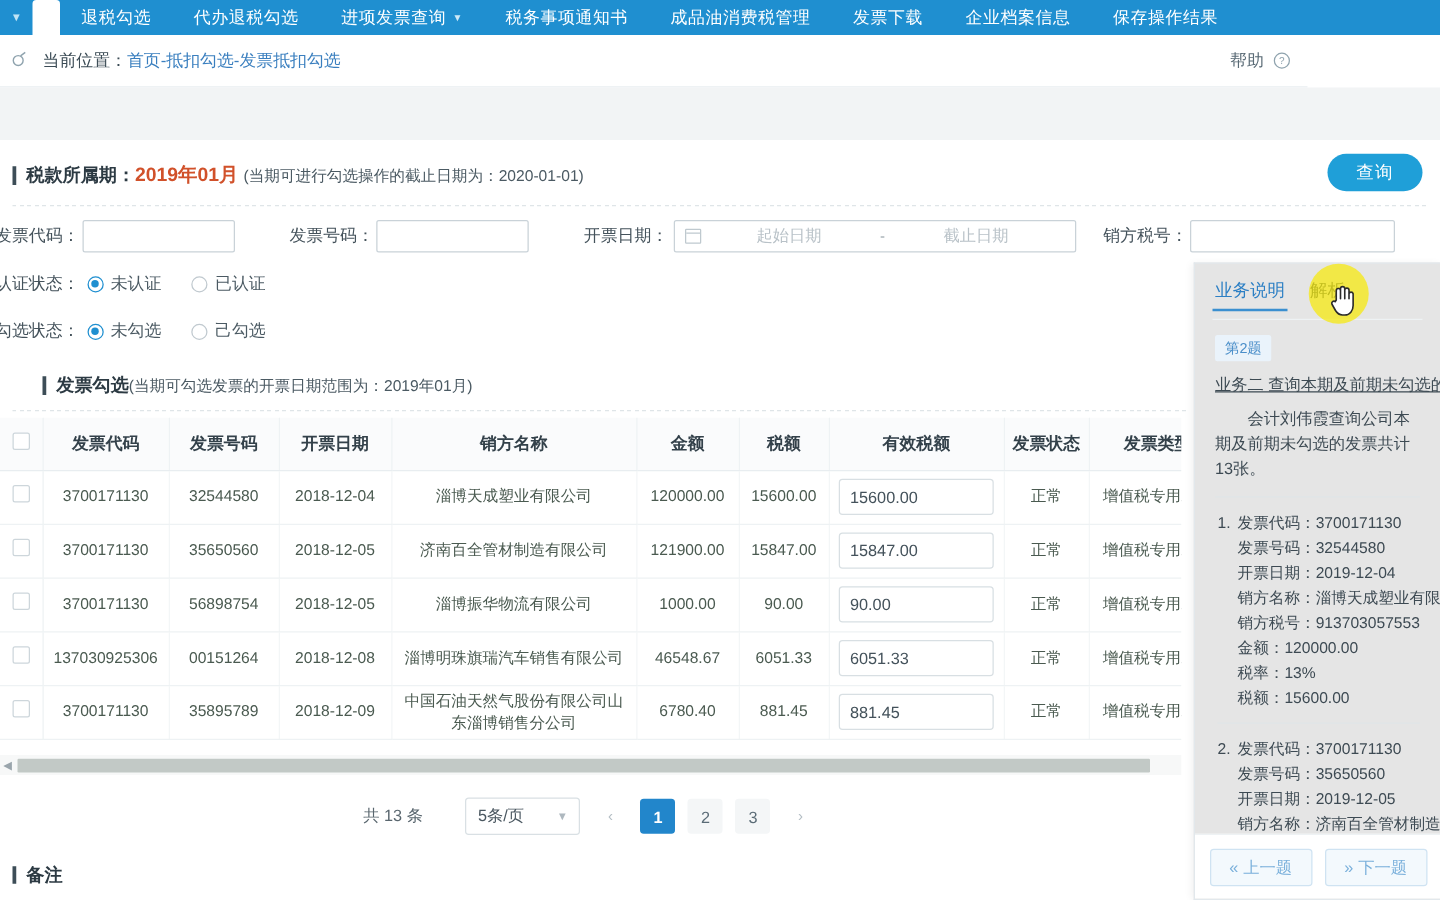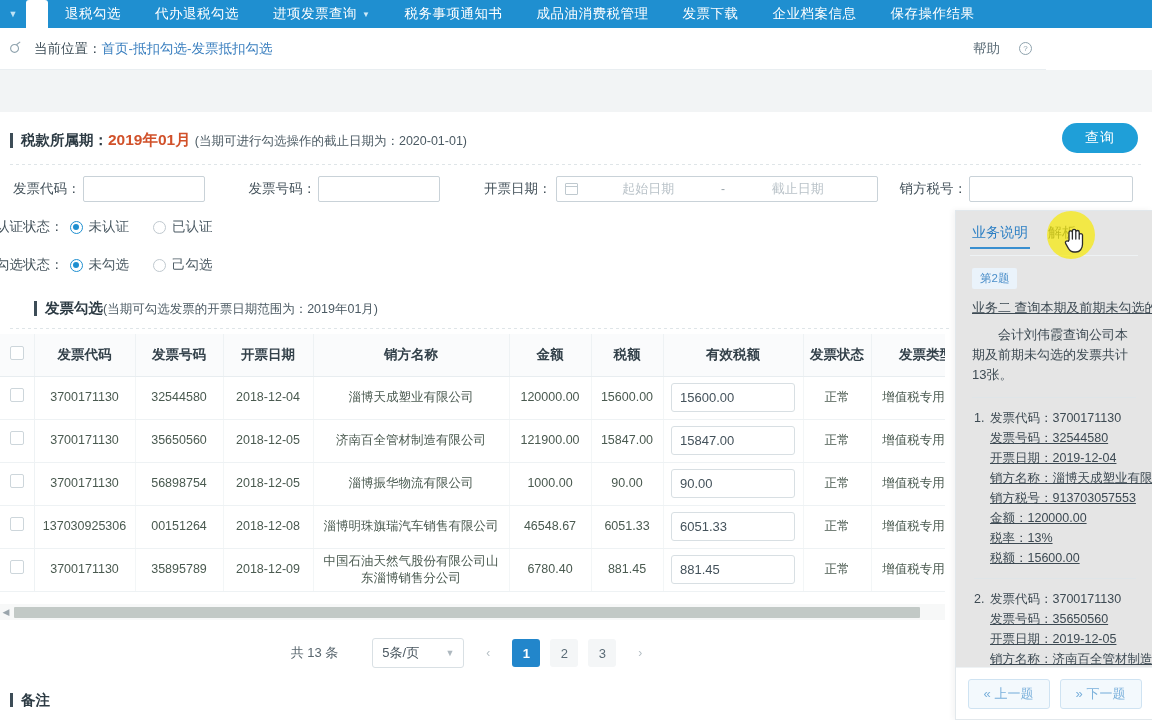--- a/index.html
+++ b/index.html
@@ -40,21 +40,21 @@
     position: absolute; left: 0; top: 28px; width: 1046px; height: 42px;
     background: #ffffff; border-bottom: 1px solid #e9eef1;
     display: flex; align-items: center;
   }
   .crumb-icon { margin-left: 4px; width: 22px; text-align: center; color: #8fa3ae; font-size: 13px; }
   .crumb-text { margin-left: 8px; font-size: 13.5px; color: #3b4b55; }
   .crumb-text .lbl { color: #3b4b55; }
   .crumb-text .lnk { color: #3a7fbf; }
   .help {
     margin-left: auto; margin-right: 14px; font-size: 13.5px; color: #5a6b76;
-    display: flex; align-items: center; gap: 19px; cursor: pointer;
+    display: flex; align-items: center; gap: 8px; cursor: pointer;
   }
   .help .ring {
     width: 13px; height: 13px; border: 1px solid #8fa3ae; border-radius: 50%;
     display: inline-flex; align-items: center; justify-content: center;
     font-size: 8px; color: #8fa3ae;
   }
 
   
   .gap { position: absolute; left: 0; top: 70px; width: 1152px; height: 42px; background: #f2f4f5; }
 
@@ -69,21 +69,21 @@
   .qtitle .period { color: #d1512a; font-size: 15.5px; }
   .qtitle .note { color: #4b5a63; font-weight: normal; font-size: 12.5px; }
   .qbtn {
     position: absolute; right: 14px; top: 11px; width: 76px; height: 30px;
     background: #1f9fd8; color: #fff; border: none; border-radius: 15px;
     font-size: 14px; font-family: inherit; cursor: pointer; letter-spacing: 1px;
   }
   .qdivider { position: absolute; left: 10px; right: 10px; top: 52px; height: 1px;
     background: repeating-linear-gradient(to right,#dfe5e8 0,#dfe5e8 3px,transparent 3px,transparent 6px); }
 
-  .frow { display: flex; align-items: center; height: 38px; padding-left: 17px; }
+  .frow { display: flex; align-items: center; height: 38px; padding-left: 0; }
   .flabel { font-size: 13.5px; color: #44525b; white-space: nowrap; }
   .finput {
     height: 26px; border: 1px solid #c9d2d8; background: #fff; border-radius: 2px;
     font-family: inherit; font-size: 13px; padding: 0 6px; color: #333; outline: none;
   }
   .daterange {
     display: flex; align-items: center; height: 26px; width: 322px;
     border: 1px solid #c9d2d8; border-radius: 2px; background: #fff; padding: 0 8px;
   }
   .cal-icon { width: 13px; height: 12px; border: 1px solid #bfc9cf; border-radius: 1px; position: relative; flex: 0 0 auto; }
@@ -183,21 +183,21 @@
     display: inline-block; margin: 12px 0 0 16px; padding: 3px 8px;
     background: #eaf3fb; color: #4a8ec9; font-size: 11.5px; border-radius: 2px;
   }
   .qline { margin: 10px 16px 0 16px; font-size: 13px; color: #3d4a53; white-space: nowrap; }
   .qline u { text-decoration: underline; }
   .qbody { margin: 8px 16px 0 16px; font-size: 13px; color: #3d4a53; line-height: 1.55; text-indent: 2em; }
   .rhr { height: 1px; background: #dfe5e8; margin: 12px 16px 0 16px; }
   .dlist { margin: 10px 0 0 0; padding: 0 10px 0 18px; font-size: 12.5px; color: #3d4a53; line-height: 1.6; }
   .ditem { margin-bottom: 10px; white-space: nowrap; }
   .ditem .num { display: inline-block; width: 16px; }
-  .ditem .ind { display: block; padding-left: 16px; text-decoration: underline; }
+  .ditem .ind { display: block; padding-left: 16px; }
 
   .rfoot {
     position: absolute; left: 0; bottom: 0; width: 197px; height: 52px;
     background: #fff; border-top: 1px solid #eef2f4;
     display: flex; align-items: center; justify-content: center; gap: 10px;
   }
   .rbtn {
     width: 82px; height: 30px; border: 1px solid #cfe3f2; border-radius: 3px;
     background: #f3f9fd; color: #7ab0db; font-size: 13px; font-family: inherit; cursor: pointer;
     display: flex; align-items: center; justify-content: center; gap: 4px;

